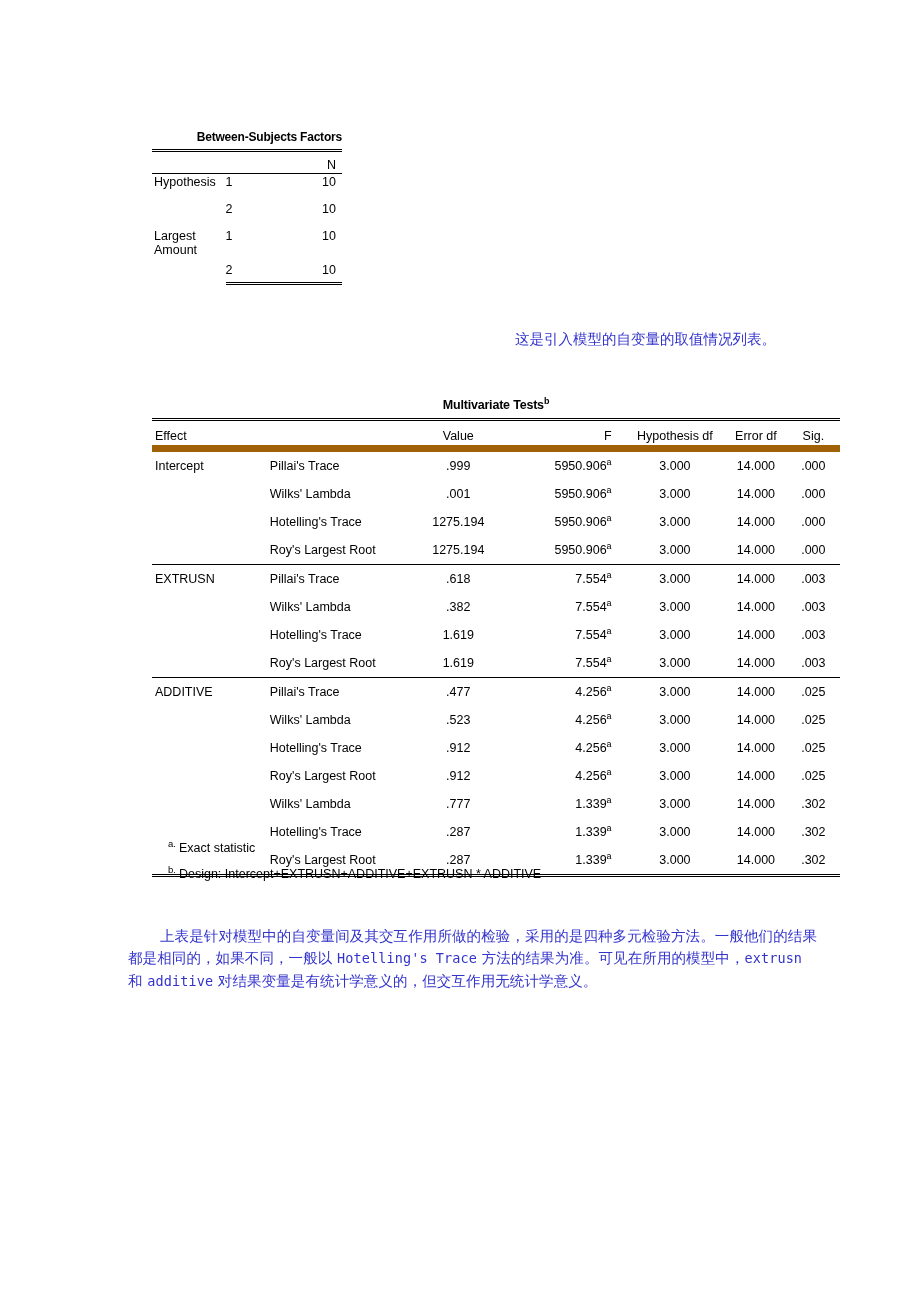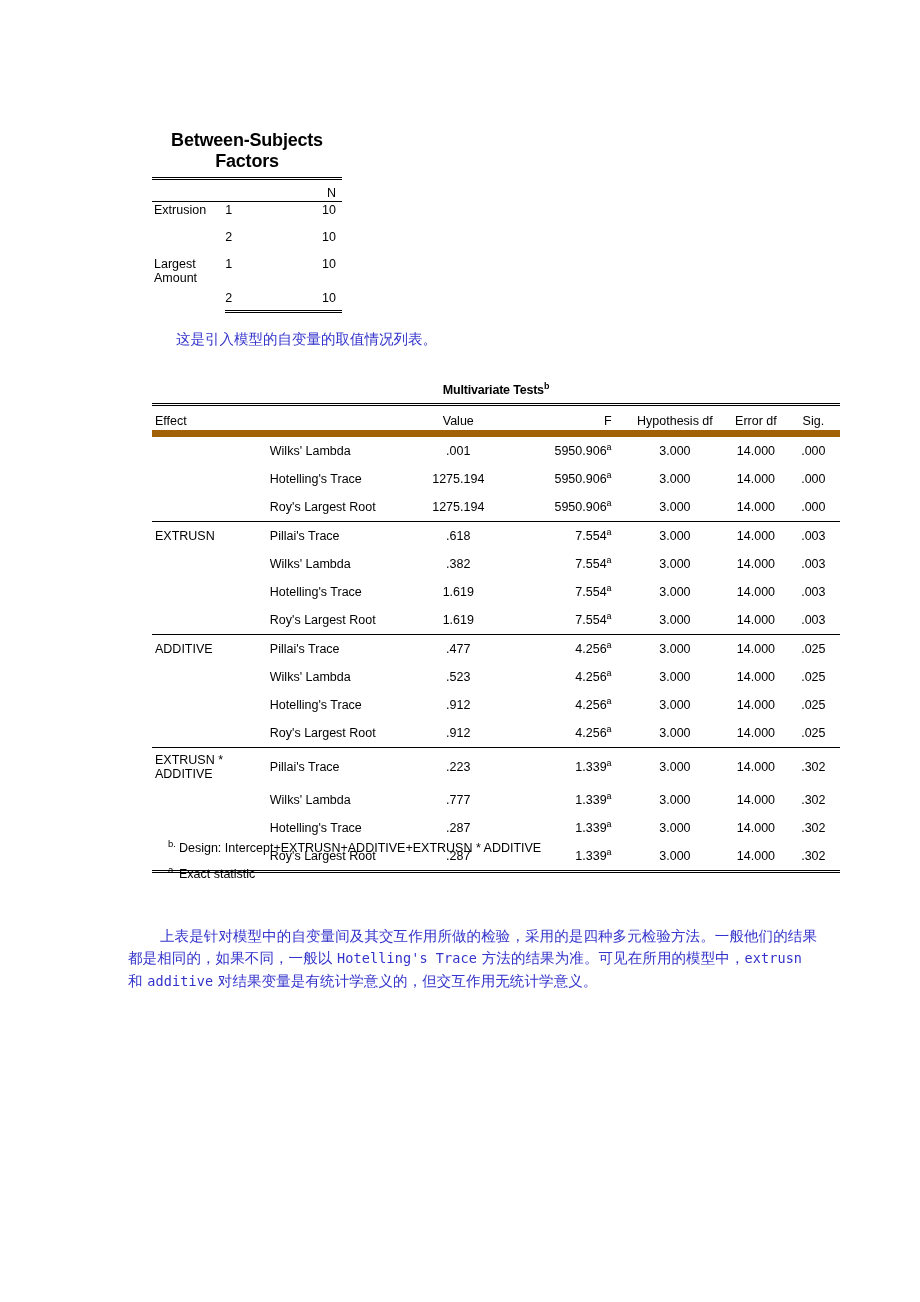--- a/index.html
+++ b/index.html
@@ -17,23 +17,23 @@
   }
 
   
   #bsf-block {
     position: absolute;
     left: 152px;
     top: 130px;
     width: 190px;
   }
   #bsf-title {
-    font-size: 18px;
+    font-size: 12px;
     font-weight: bold;
-    text-align: center;
+    text-align: right;
     letter-spacing: -0.2px;
     margin-bottom: 5px;
     color: #000;
   }
   table.spss {
     border-collapse: collapse;
     font-size: 12.5px;
     color: #000;
   }
   #bsf-table {
@@ -68,38 +68,39 @@
     position: absolute;
     color: #3333cc;
     font-family: "DejaVu Sans", "Liberation Sans", sans-serif;
     font-size: 14.5px;
     line-height: 1.55;
   }
   #note-1 {
     left: 176px;
     top: 328px;
     width: 600px;
+    text-align: right;
   }
   #note-2 {
     left: 128px;
     top: 925px;
     width: 690px;
     text-indent: 32px;
     letter-spacing: 0.1px;
   }
   .mono {
     font-family: "DejaVu Sans Mono", "Liberation Mono", monospace;
     font-size: 13.5px;
   }
 
   
   #mvt-block {
     position: absolute;
     left: 152px;
-    top: 383px;
+    top: 398px;
     width: 688px;
   }
   #mvt-title {
     font-size: 12.5px;
     font-weight: bold;
     text-align: center;
     letter-spacing: -0.2px;
     margin-bottom: 6px;
   }
   #mvt-table {
@@ -164,21 +165,21 @@
 
   <table id="bsf-table" class="spss">
     <tbody>
       <tr class="hdr-row">
         <td class="c-name"></td>
         <td class="c-level"></td>
         <td class="c-n">N</td>
       </tr>
 
       <tr class="data-row">
-        <td class="c-name">Extrusion</td>
+        <td class="c-name">Hypothesis</td>
         <td class="c-level">1</td>
         <td class="c-n">10</td>
       </tr>
       <tr class="data-row">
         <td class="c-name"></td>
         <td class="c-level">2</td>
         <td class="c-n">10</td>
       </tr>
       <tr class="data-row">
         <td class="c-name" rowspan="2">
@@ -208,20 +209,29 @@
         <td class="m-effect">Effect</td>
         <td class="m-test"></td>
         <td class="m-value">Value</td>
         <td class="m-f">F</td>
         <td class="m-hyp">Hypothesis df</td>
         <td class="m-err">Error df</td>
         <td class="m-sig">Sig.</td>
       </tr>
     </thead>
     <tbody id="mvt-body">
+        <tr class="group-start">
+          <td class="m-effect">Intercept</td>
+          <td class="m-test">Pillai's Trace</td>
+          <td class="m-value">.999</td>
+          <td class="m-f">5950.906<sup class="fn">a</sup></td>
+          <td class="m-hyp">3.000</td>
+          <td class="m-err">14.000</td>
+          <td class="m-sig">.000</td>
+        </tr>
         <tr>
           <td class="m-effect"></td>
           <td class="m-test">Wilks' Lambda</td>
           <td class="m-value">.001</td>
           <td class="m-f">5950.906<sup class="fn">a</sup></td>
           <td class="m-hyp">3.000</td>
           <td class="m-err">14.000</td>
           <td class="m-sig">.000</td>
         </tr>
         <tr>
@@ -307,29 +317,20 @@
         </tr>
         <tr>
           <td class="m-effect"></td>
           <td class="m-test">Roy's Largest Root</td>
           <td class="m-value">.912</td>
           <td class="m-f">4.256<sup class="fn">a</sup></td>
           <td class="m-hyp">3.000</td>
           <td class="m-err">14.000</td>
           <td class="m-sig">.025</td>
         </tr>
-        <tr class="group-start">
-          <td class="m-effect">EXTRUSN * ADDITIVE</td>
-          <td class="m-test">Pillai's Trace</td>
-          <td class="m-value">.223</td>
-          <td class="m-f">1.339<sup class="fn">a</sup></td>
-          <td class="m-hyp">3.000</td>
-          <td class="m-err">14.000</td>
-          <td class="m-sig">.302</td>
-        </tr>
         <tr>
           <td class="m-effect"></td>
           <td class="m-test">Wilks' Lambda</td>
           <td class="m-value">.777</td>
           <td class="m-f">1.339<sup class="fn">a</sup></td>
           <td class="m-hyp">3.000</td>
           <td class="m-err">14.000</td>
           <td class="m-sig">.302</td>
         </tr>
         <tr>
@@ -349,22 +350,22 @@
           <td class="m-hyp">3.000</td>
           <td class="m-err">14.000</td>
           <td class="m-sig">.302</td>
         </tr>
       </tbody>
   </table>
 </div>
 
 <div id="footnotes">
   <div class="footnote">
-    <span class="mark">b.</span><span>Design: Intercept+EXTRUSN+ADDITIVE+EXTRUSN * ADDITIVE</span>
+    <span class="mark">a.</span><span>Exact statistic</span>
   </div>
   <div class="footnote">
-    <span class="mark">a.</span><span>Exact statistic</span>
+    <span class="mark">b.</span><span>Design: Intercept+EXTRUSN+ADDITIVE+EXTRUSN * ADDITIVE</span>
   </div>
 </div>
 
 <div class="note" id="note-2">
   <span>上表是针对模型中的自变量间及其交互作用所做的检验，采用的是四种多元检验方法。一般他们的结果都是相同的，如果不同，一般以 </span><span class="mono">Hotelling's Trace</span><span> 方法的结果为准。可见在所用的模型中，</span><span class="mono">extrusn</span><span> 和 </span><span class="mono">additive</span><span> 对结果变量是有统计学意义的，但交互作用无统计学意义。</span>
 </div>
 
 </body></html>

